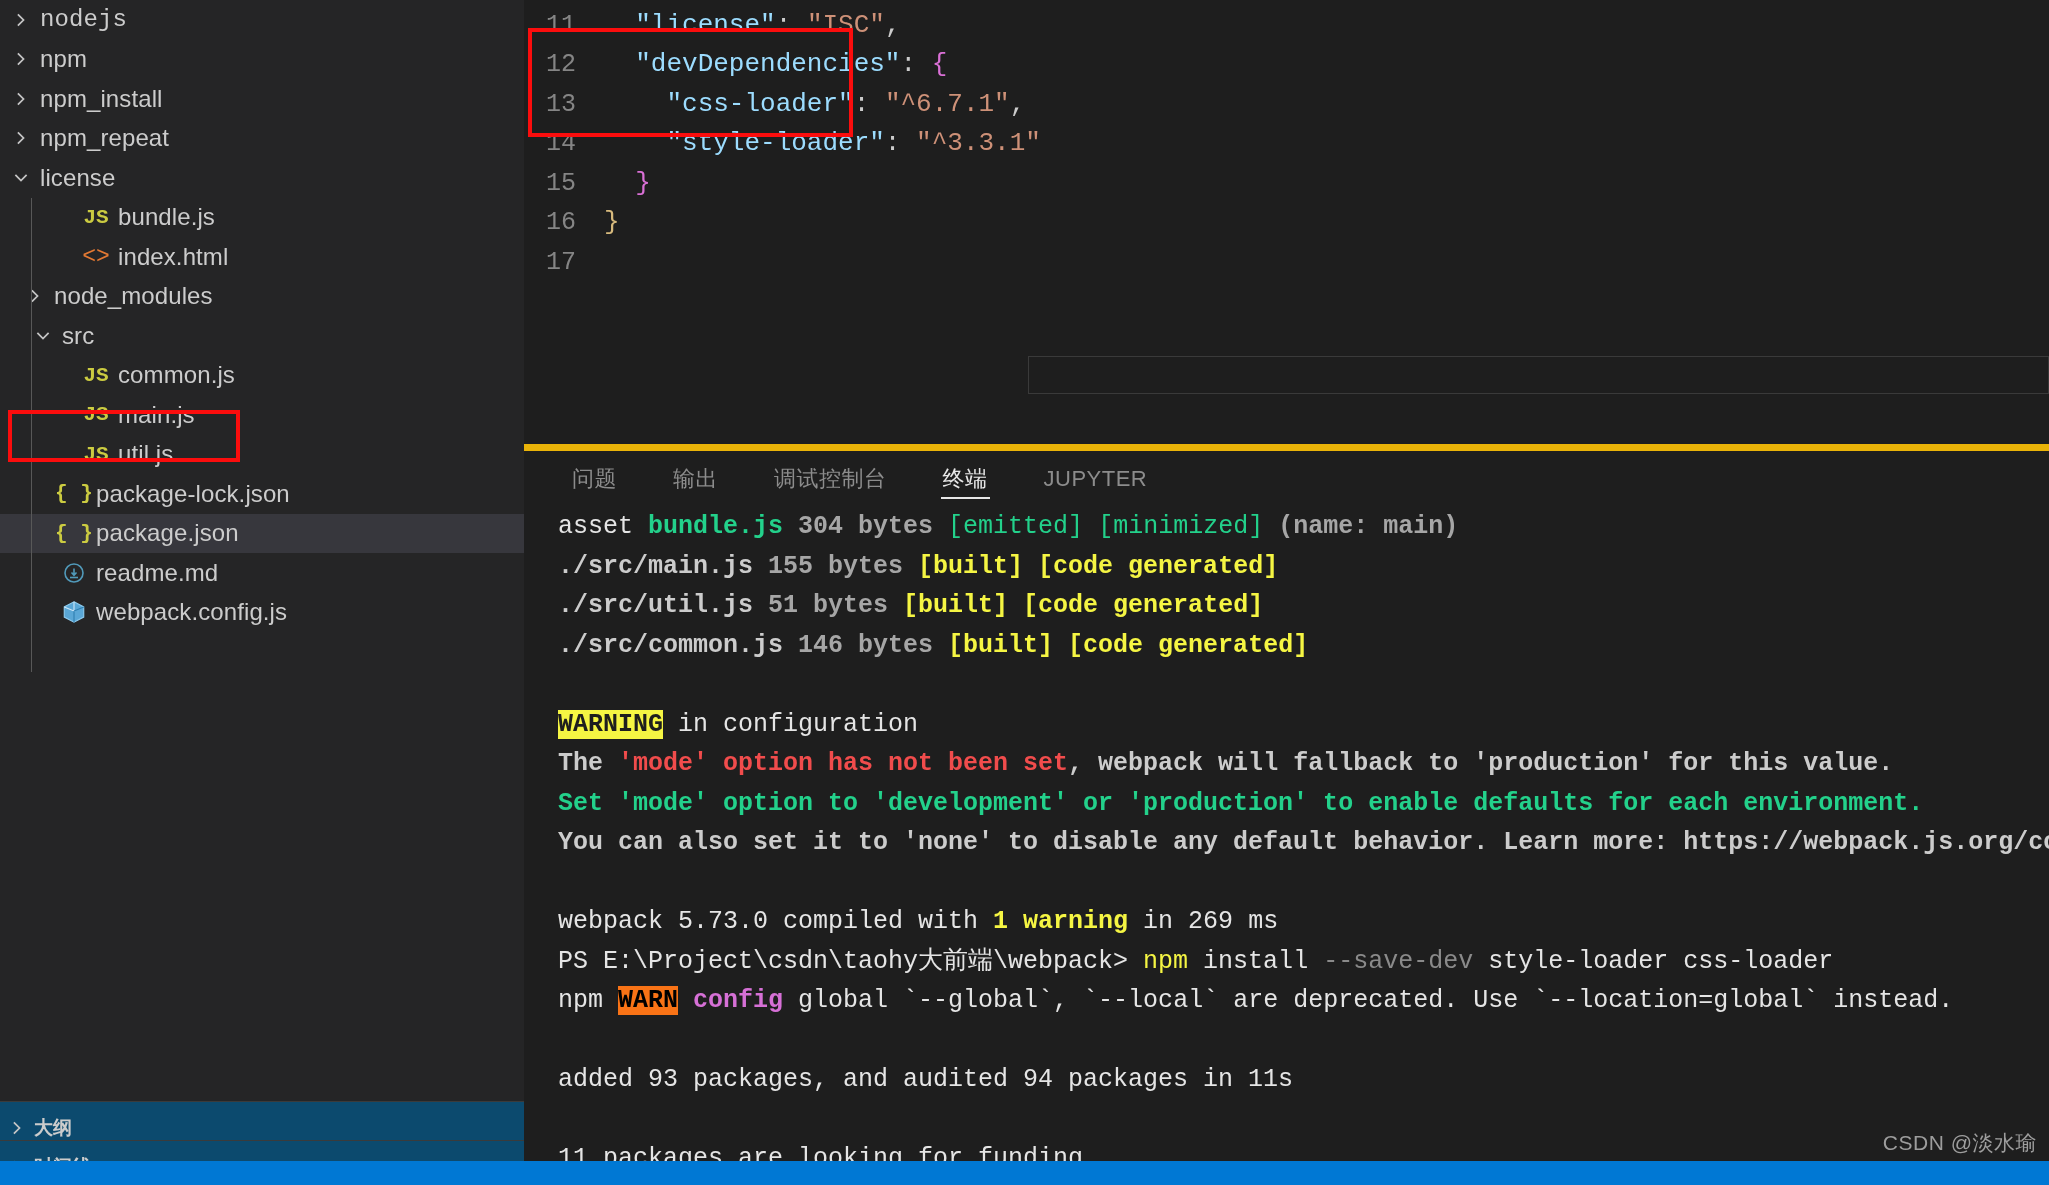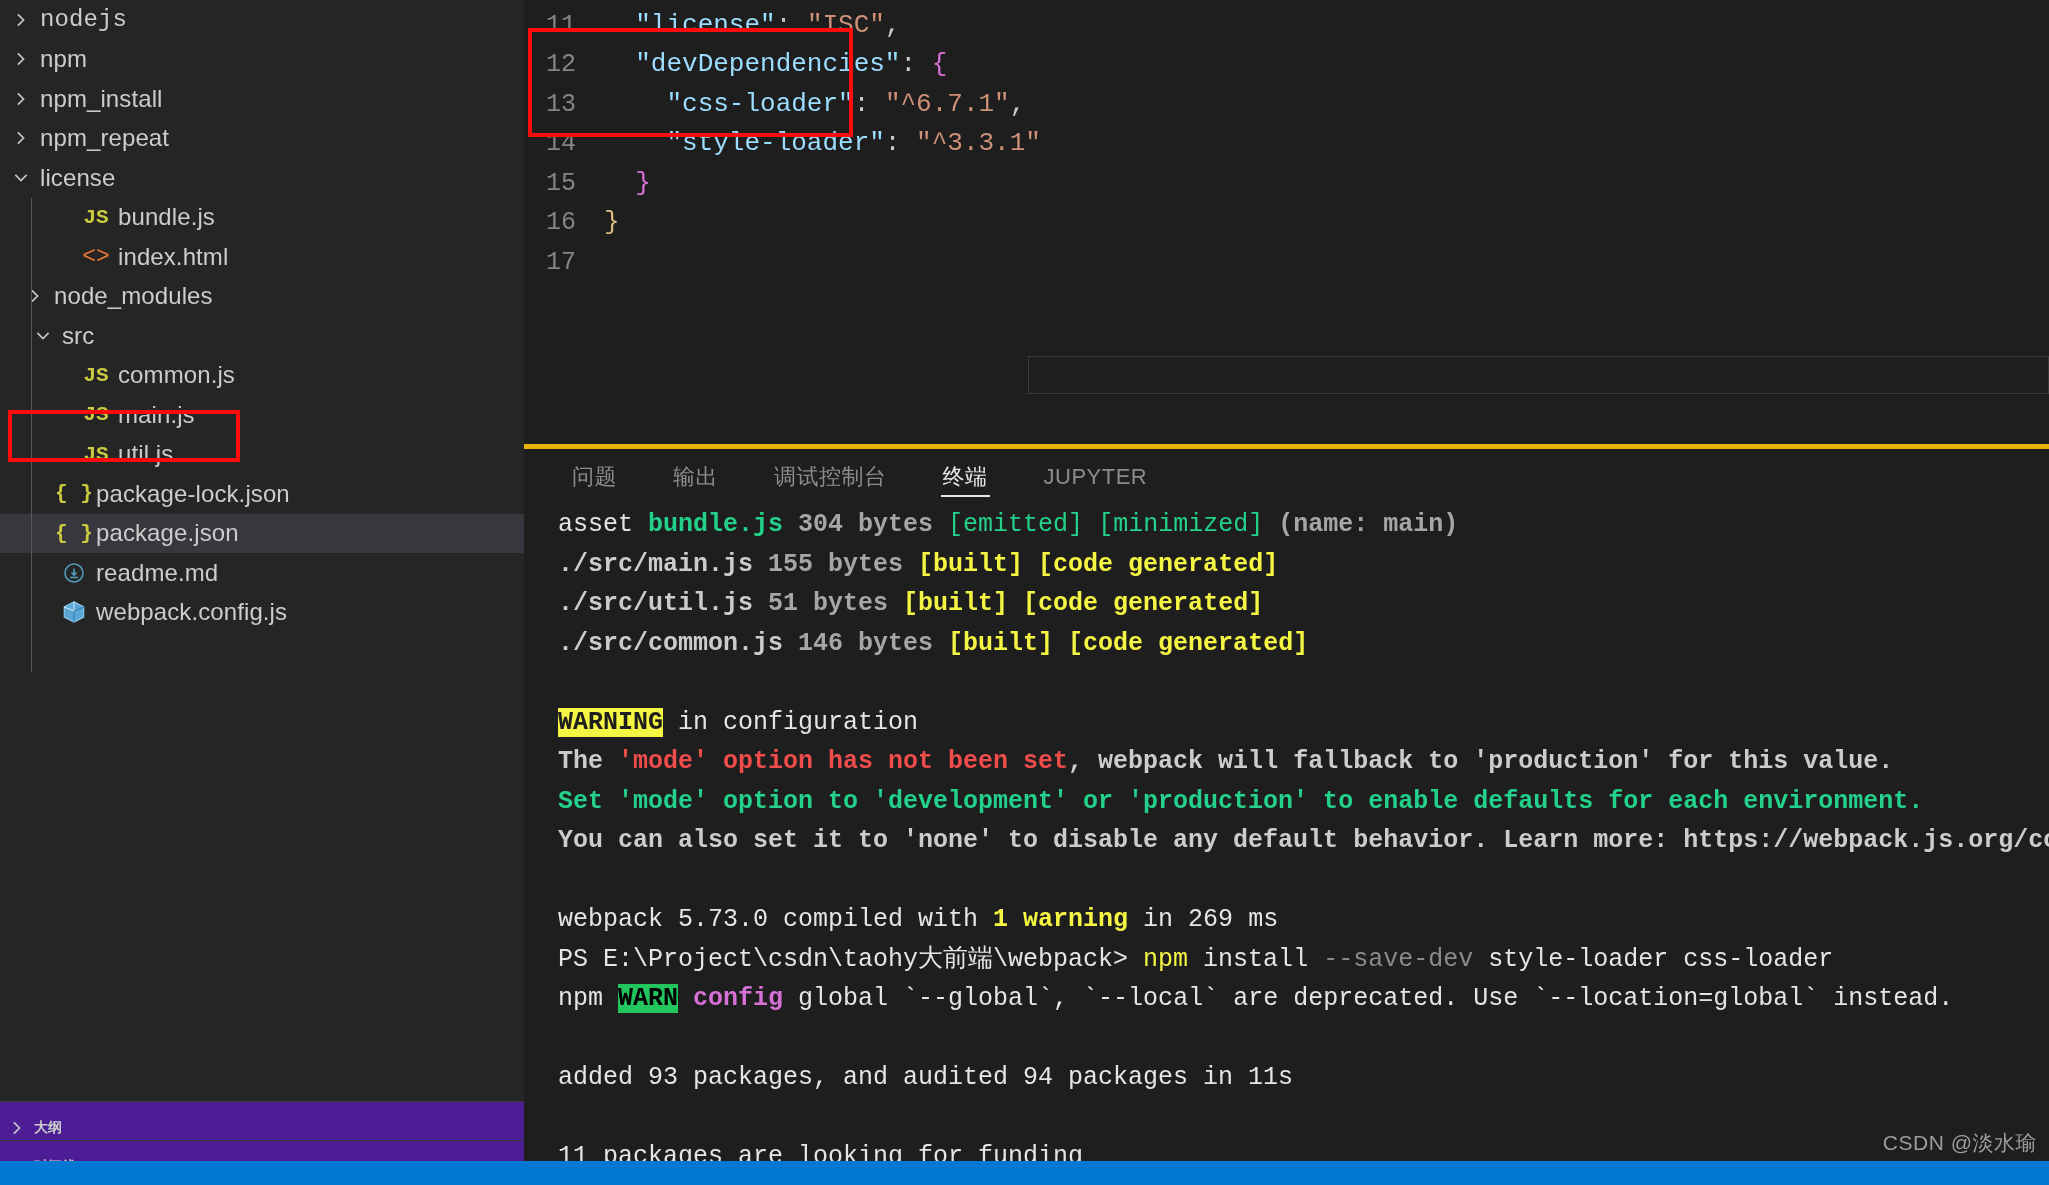--- a/index.html
+++ b/index.html
@@ -83,23 +83,23 @@
   }
 
   
   .pane-header {
     position: absolute;
     left: 0;
     width: 524px;
     height: 52px;
     display: flex;
     align-items: center;
-    background: #4c1d95;
+    background: #0c4a6e;
     border-top: 1px solid #3b3b3b;
-    font-size: 14px;
+    font-size: 19px;
     font-weight: bold;
     color: #cccccc;
   }
   .pane-header .twisty { width: 34px; min-width: 34px; }
 
   
   .editor {
     position: absolute;
     left: 524px; top: 0;
     width: 1525px;
@@ -162,21 +162,21 @@
     pointer-events: none;
   }
 
   
   .panel {
     position: absolute;
     left: 524px; top: 444px;
     width: 1525px;
     height: 717px;
     background: #1e1e1e;
-    border-top: 5px solid #eab308;
+    border-top: 7px solid #eab308;
   }
 
   .panel-tabs {
     position: absolute;
     left: 0; top: 0;
     height: 56px;
     display: flex;
     align-items: center;
     padding-left: 36px;
   }
@@ -216,21 +216,21 @@
 
   .c-white  { color: #e5e5e5; }
   .c-dim    { color: #a6a6a6; font-weight: bold; }
   .c-green  { color: #23d18b; font-weight: bold; }
   .c-greenp { color: #23d18b; }
   .c-yellow { color: #f5f543; font-weight: bold; }
   .c-yellowp{ color: #f5f543; }
   .c-red    { color: #f14c4c; font-weight: bold; }
   .c-bold   { font-weight: bold; }
   .c-hl-warn{ background: #f5f543; color: #1e1e1e; font-weight: bold; }
-  .c-hl-npm { background: #22c55e; color: #000000; font-weight: bold; }
+  .c-hl-npm { background: #f97316; color: #000000; font-weight: bold; }
   .c-magenta{ color: #d670d6; font-weight: bold; }
   .c-gray   { color: #8a8a8a; }
 
   
   .statusbar {
     position: absolute;
     left: 0; bottom: 0;
     width: 2049px;
     height: 24px;
     background: #0078d4;

